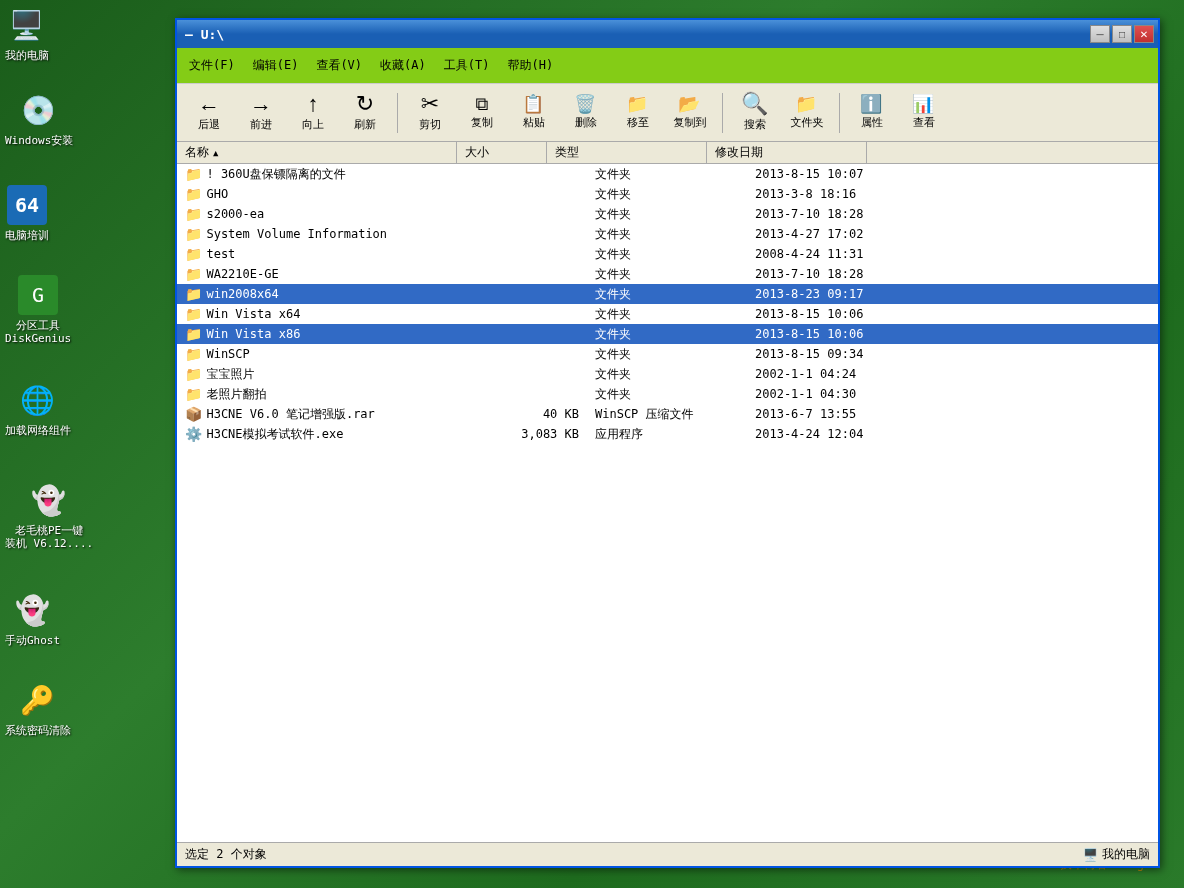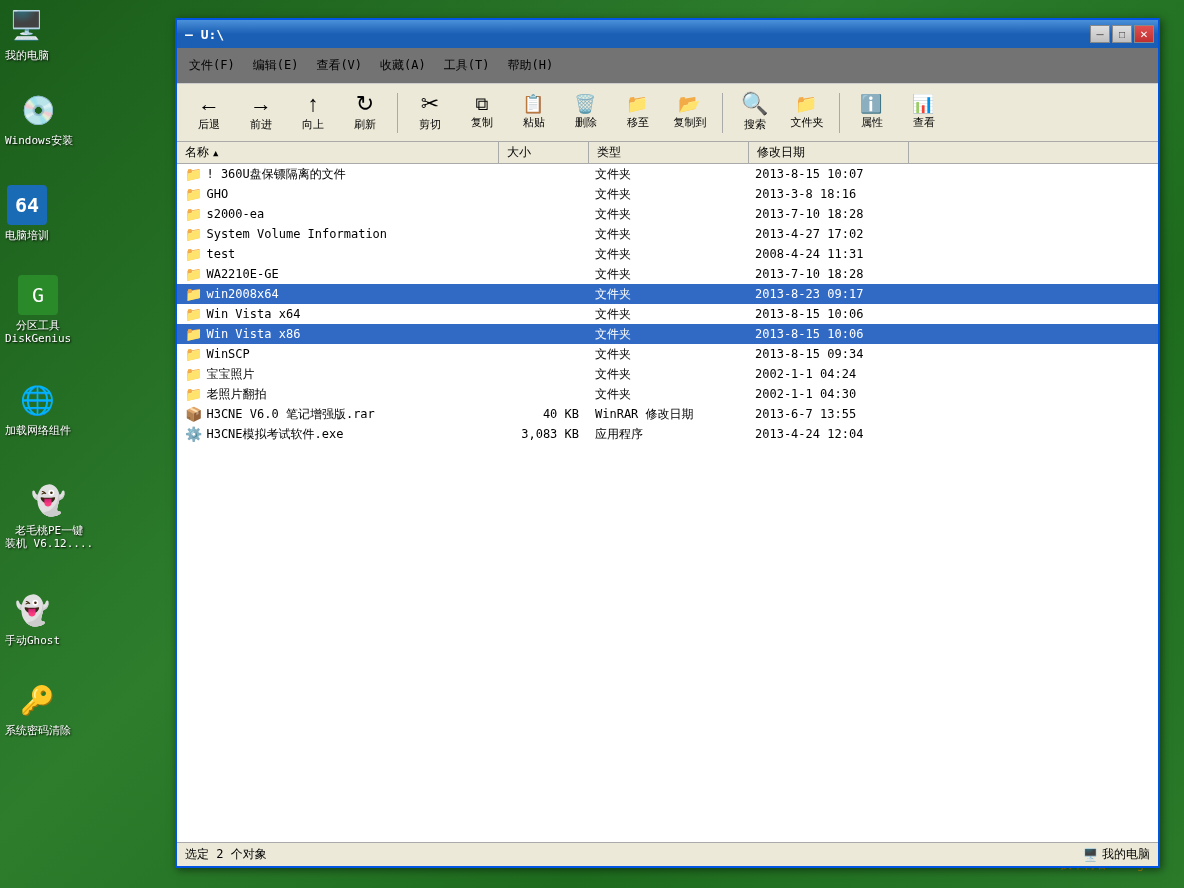--- a/index.html
+++ b/index.html
@@ -135,21 +135,21 @@
       cursor: pointer;
       color: #333;
     }
     .title-btn.close {
       background: linear-gradient(to bottom, #e05050, #c03030);
       color: white;
     }
 
     
     .menu-bar {
-      background: #737373;
+      background: #84cc16;
       height: 36px;
       display: flex;
       align-items: center;
       padding: 16px 4px;
       border-bottom: 1px solid #ccc;
       flex-shrink: 0;
       gap: 2px;
     }
     .menu-item {
       padding: 2px 8px;
@@ -258,21 +258,21 @@
     .col-header {
       display: flex;
       align-items: center;
       padding: 0 8px;
       font-size: 12px;
       border-right: 1px solid #aaa;
       cursor: pointer;
       white-space: nowrap;
       position: relative;
     }
-    .col-name { width: 322px; }
+    .col-name { width: 280px; }
     .col-size { width: 90px; }
     .col-type { width: 160px; }
     .col-modified { width: 160px; }
     .sort-arrow { margin-left: 4px; font-size: 9px; }
 
     
     .file-list {
       flex: 1;
       overflow-y: auto;
       overflow-x: hidden;
@@ -673,21 +673,21 @@
   </div>
           <div class="file-row">
     <div class="file-cell col-name">
       <span style="color:#cc2222;font-size:14px;">📦</span>
       <span>H3CNE V6.0 笔记增强版.rar</span>
     </div>
     <div class="file-cell col-size">
       <span>40 KB</span>
     </div>
     <div class="file-cell col-type">
-      <span>WinRAR 修改日期</span>
+      <span>WinSCP 压缩文件</span>
     </div>
     <div class="file-cell col-modified">
       <span>2013-6-7 13:55</span>
     </div>
   </div>
           <div class="file-row">
     <div class="file-cell col-name">
       <span style="color:#cc2222;font-size:14px;">⚙️</span>
       <span>H3CNE模拟考试软件.exe</span>
     </div>

